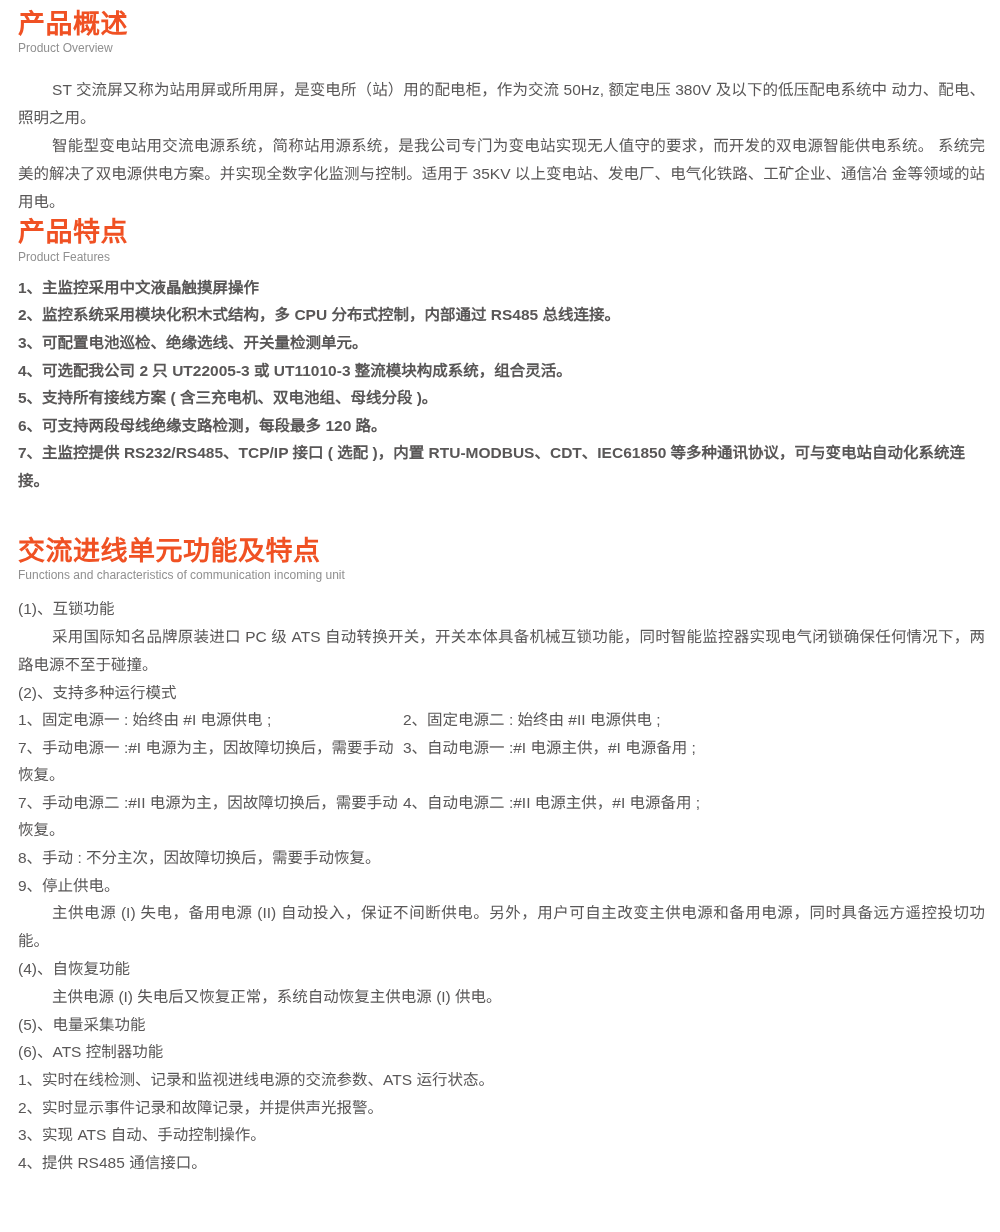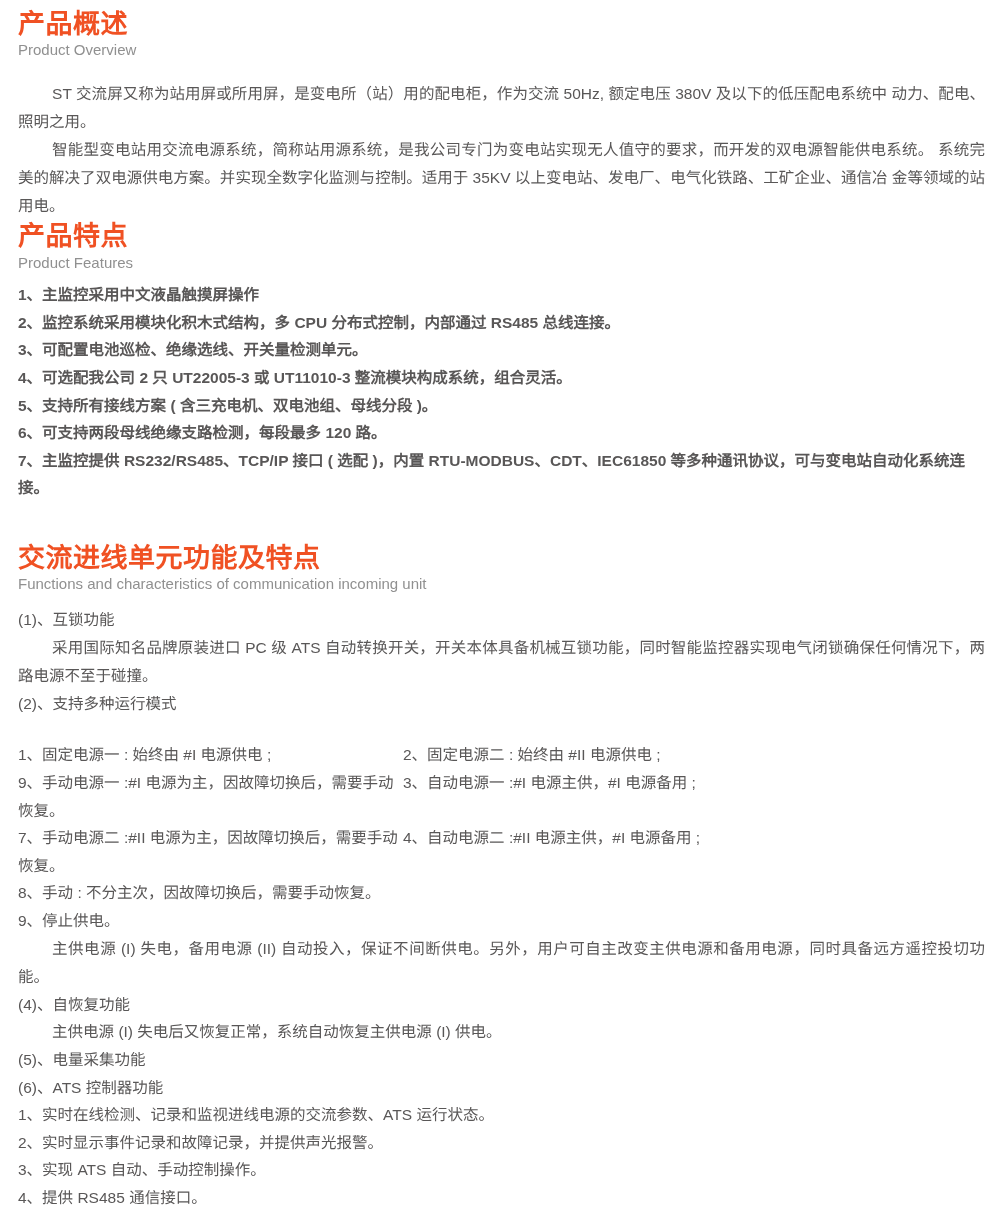--- a/index.html
+++ b/index.html
@@ -21,21 +21,21 @@
   }
   .section-title {
     color: var(--accent);
     font-size: 27px;
     font-weight: 700;
     line-height: 1.2;
     letter-spacing: 0.5px;
   }
   .section-subtitle {
     color: var(--muted);
-    font-size: 15px;
+    font-size: 12px;
     line-height: 1.25;
     margin-top: 1px;
   }
   .para {
     line-height: 28px;
     text-indent: 2.2em;
     text-align: justify;
     margin: 0;
   }
   .para.first { margin-top: 20px; }
@@ -43,21 +43,20 @@
   .sec-features { }
   .sec-incoming { margin-top: 40px; }
   ul.plain { list-style: none; margin-top: 9px; font-weight: bold; }
   ul.plain li { line-height: 27.6px; }
   .flow { margin-top: 12px; }
   .line { line-height: 27.6px; }
   .modes {
     display: grid;
     grid-template-columns: 385px 1fr;
     column-gap: 0;
-    margin-top: 24px;
   }
   .modes .line { line-height: 27.6px; }
 </style>
 </head>
 <body>
 
 <main>
 
   <section class="sec sec-overview">
     <h1 class="section-title">产品概述</h1>
@@ -85,21 +84,21 @@
     <div class="section-subtitle">Functions and characteristics of communication incoming unit</div>
 
     <div class="flow">
       <div class="line">(1)、互锁功能</div>
       <p class="para">采用国际知名品牌原装进口 PC 级 ATS 自动转换开关，开关本体具备机械互锁功能，同时智能监控器实现电气闭锁确保任何情况下，两路电源不至于碰撞。</p>
 
       <div class="line">(2)、支持多种运行模式</div>
       <div class="modes">
         <div class="line">1、固定电源一 : 始终由 #I 电源供电 ;</div>
         <div class="line">2、固定电源二 : 始终由 #II 电源供电 ;</div>
-        <div class="line">9、手动电源一 :#I 电源为主，因故障切换后，需要手动恢复。</div>
+        <div class="line">7、手动电源一 :#I 电源为主，因故障切换后，需要手动恢复。</div>
         <div class="line">3、自动电源一 :#I 电源主供，#I 电源备用 ;</div>
         <div class="line">7、手动电源二 :#II 电源为主，因故障切换后，需要手动恢复。</div>
         <div class="line">4、自动电源二 :#II 电源主供，#I 电源备用 ;</div>
         <div class="line">8、手动 : 不分主次，因故障切换后，需要手动恢复。</div>
       </div>
       <div class="line">9、停止供电。</div>
 
       <p class="para">主供电源 (I) 失电，备用电源 (II) 自动投入，保证不间断供电。另外，用户可自主改变主供电源和备用电源，同时具备远方遥控投切功能。</p>
 
       <div class="line">(4)、自恢复功能</div>

